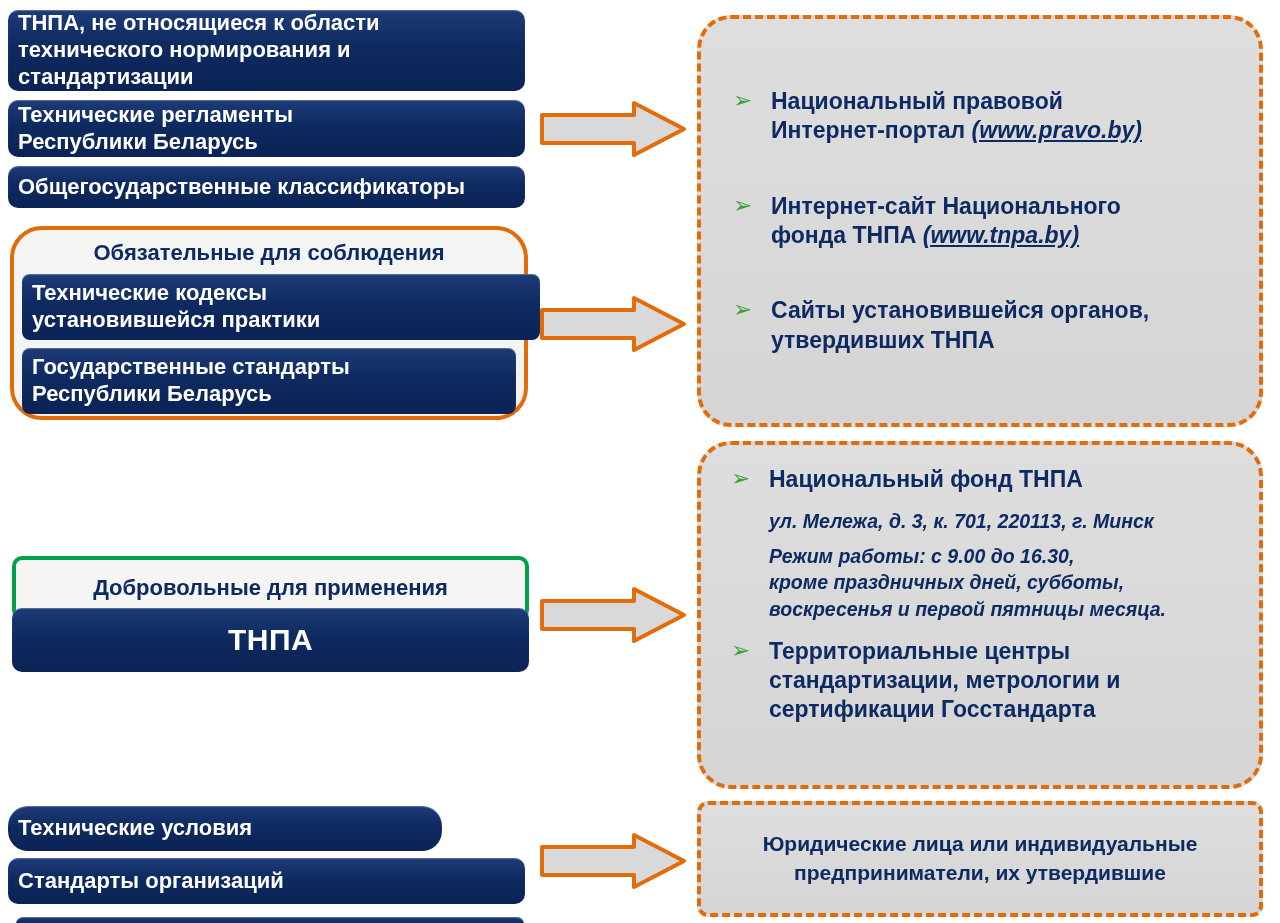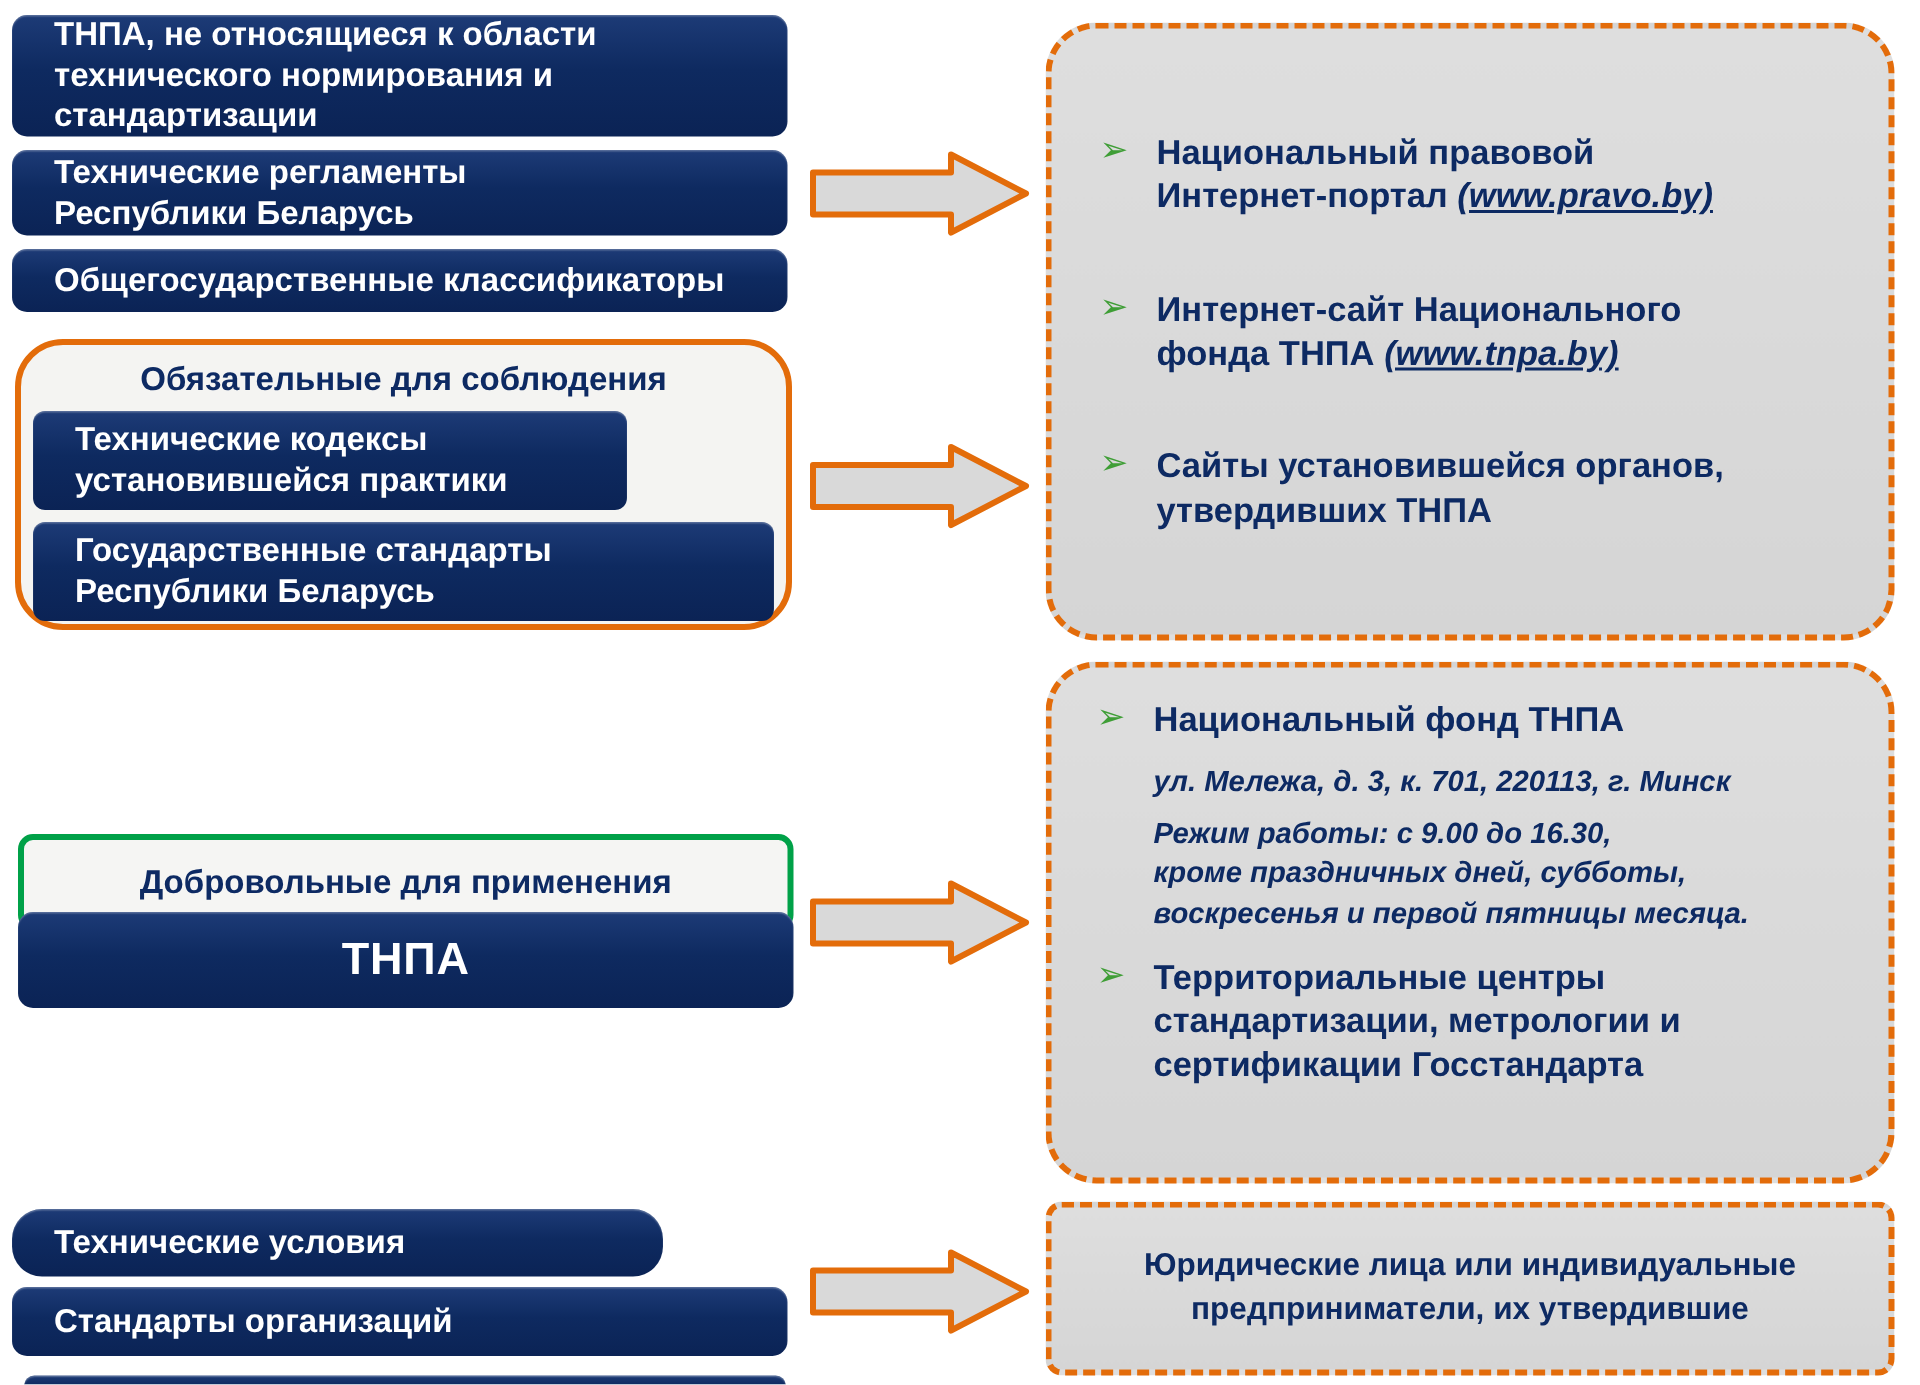--- a/index.html
+++ b/index.html
@@ -5,21 +5,21 @@
   html,body { margin:0; padding:0; background:#ffffff; }
   body { font-family:"Liberation Sans", sans-serif; }
   .stage { position:relative; width:1280px; height:923px; background:#ffffff; overflow:hidden; }
 
   
   .navy-box {
     position:absolute; box-sizing:border-box;
     background:linear-gradient(180deg,#1d3b77 0%, #0e2a60 45%, #0b2355 100%);
     color:#ffffff; font-weight:700; font-size:22px; line-height:1.22;
     border-radius:10px; display:flex; flex-direction:column; justify-content:center;
-    padding:4px 28px; box-shadow:inset 0 1px 1px rgba(255,255,255,.28);
+    padding:4px 10px; box-shadow:inset 0 1px 1px rgba(255,255,255,.28);
   }
   .navy-box.center { align-items:center; text-align:center; }
   .tnpa-big { font-size:30px; letter-spacing:.5px; }
 
   
   .orange-group {
     position:absolute; box-sizing:border-box;
     border:4px solid #e36c0a; border-radius:32px;
     background:#f4f4f2;
   }
@@ -88,21 +88,21 @@
     <div>Технические регламенты</div>
     <div>Республики Беларусь</div>
   </div>
 
   <div class="navy-box" style="left:8px; top:166px; width:517px; height:42px;">
     <div>Общегосударственные классификаторы</div>
   </div>
 
   <div class="orange-group" style="left:10px; top:226px; width:518px; height:194px;">
     <div class="group-title">Обязательные для соблюдения</div>
-    <div class="navy-box inner-navy" style="left:8px; top:44px; width:396px; height:66px;">
+    <div class="navy-box inner-navy" style="left:8px; top:44px; width:518px; height:66px;">
       <div>Технические кодексы</div>
       <div>установившейся практики</div>
     </div>
     <div class="navy-box inner-navy" style="left:8px; top:118px; width:494px; height:66px;">
       <div>Государственные стандарты</div>
       <div>Республики Беларусь</div>
     </div>
   </div>
 
   <div class="green-box" style="left:12px; top:556px; width:517px; height:64px;">

